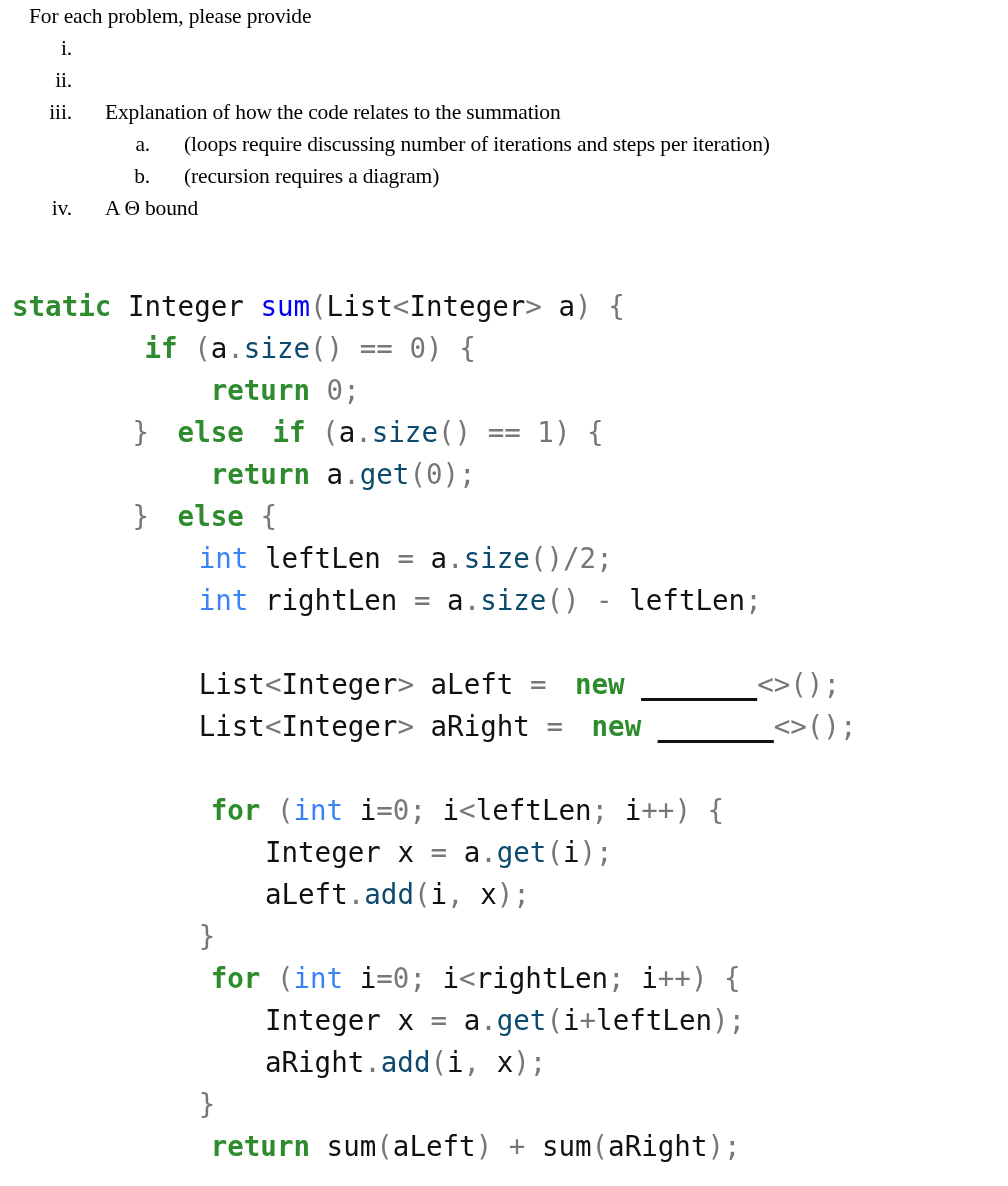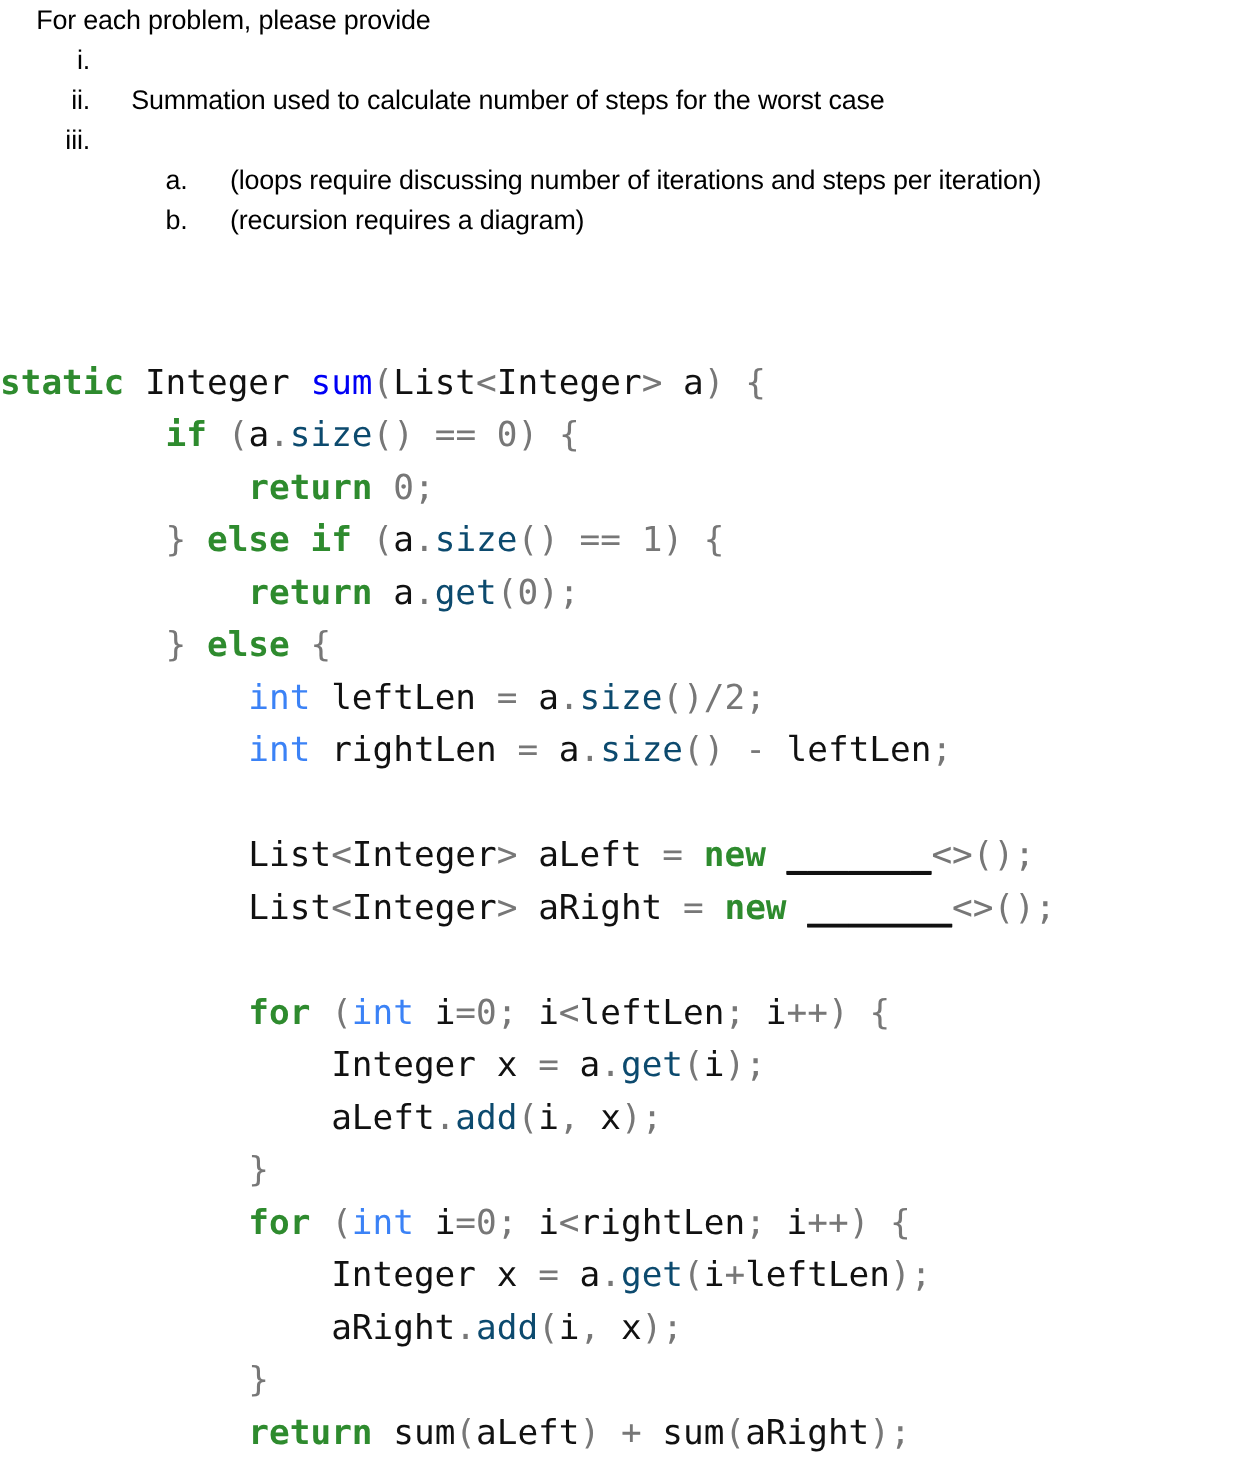--- a/index.html
+++ b/index.html
@@ -24,20 +24,21 @@
     width: 1008px;
   }
   .instr-line {
     position: relative;
     height: 32px;
     line-height: 32px;
     white-space: nowrap;
     font-size: 21.5px;
     letter-spacing: -0.15px;
     color: #000000;
+    font-family: Liberation Serif, serif;
   }
   .instr-line .marker {
     position: absolute;
     text-align: right;
     white-space: nowrap;
   }
   .instr-line .body {
     position: absolute;
     white-space: nowrap;
   }
@@ -63,21 +64,21 @@
     font-family: "DejaVu Sans Mono", monospace;
     font-size: 27.5px;
     line-height: 42px;
     white-space: pre;
     color: #1a1a1a;
   }
   .code-line {
     height: 42px;
     white-space: pre;
   }
-  .tok-kw      { color: #2e8b2e; font-weight: bold; }   
+  .tok-kw      { color: #2e8b2e; font-weight: bold; margin-left: 12px; }   
   .tok-type    { color: #3b82f6; }                       
   .tok-fn      { color: #0000f5; }                       
   .tok-method  { color: #0c4a6e; }                       
   .tok-plain   { color: #111111; }                       
   .tok-punct   { color: #777777; }                       
   .tok-num     { color: #777777; }                       
   .tok-blank   {
     color: #111111;
     text-decoration: underline;
     text-decoration-thickness: 3px;
@@ -91,29 +92,33 @@
 <div id="instructions">
   <div class="instr-line lvl-root">
     <span class="body">For each problem, please provide</span>
   </div>
   <div id="instr-items">
       <div class="instr-line lvl-roman">
         <span class="marker">i.</span>
       </div>
       <div class="instr-line lvl-roman">
         <span class="marker">ii.</span>
-        <span class="body">Summation used to calculate number of steps for the worst case</span>
       </div>
       <div class="instr-line lvl-roman">
         <span class="marker">iii.</span>
+        <span class="body">Explanation of how the code relates to the summation</span>
       </div>
       <div class="instr-line lvl-alpha">
         <span class="marker">a.</span>
         <span class="body">(loops require discussing number of iterations and steps per iteration)</span>
       </div>
       <div class="instr-line lvl-alpha">
         <span class="marker">b.</span>
         <span class="body">(recursion requires a diagram)</span>
       </div>
+      <div class="instr-line lvl-roman">
+        <span class="marker">iv.</span>
+        <span class="body">A Θ bound</span>
+      </div>
     </div>
 </div>
 
 <div id="code"><div class="code-line"><span class="tok-kw">static</span><span class="tok-plain"> </span><span class="tok-plain">Integer</span><span class="tok-plain"> </span><span class="tok-fn">sum</span><span class="tok-punct">(</span><span class="tok-plain">List</span><span class="tok-punct">&lt;</span><span class="tok-plain">Integer</span><span class="tok-punct">&gt;</span><span class="tok-plain"> </span><span class="tok-plain">a</span><span class="tok-punct">)</span><span class="tok-plain"> </span><span class="tok-punct">{</span></div><div class="code-line"><span class="tok-plain">        </span><span class="tok-kw">if</span><span class="tok-plain"> </span><span class="tok-punct">(</span><span class="tok-plain">a</span><span class="tok-punct">.</span><span class="tok-method">size</span><span class="tok-punct">()</span><span class="tok-plain"> </span><span class="tok-punct">==</span><span class="tok-plain"> </span><span class="tok-num">0</span><span class="tok-punct">)</span><span class="tok-plain"> </span><span class="tok-punct">{</span></div><div class="code-line"><span class="tok-plain">            </span><span class="tok-kw">return</span><span class="tok-plain"> </span><span class="tok-num">0</span><span class="tok-punct">;</span></div><div class="code-line"><span class="tok-plain">        </span><span class="tok-punct">}</span><span class="tok-plain"> </span><span class="tok-kw">else</span><span class="tok-plain"> </span><span class="tok-kw">if</span><span class="tok-plain"> </span><span class="tok-punct">(</span><span class="tok-plain">a</span><span class="tok-punct">.</span><span class="tok-method">size</span><span class="tok-punct">()</span><span class="tok-plain"> </span><span class="tok-punct">==</span><span class="tok-plain"> </span><span class="tok-num">1</span><span class="tok-punct">)</span><span class="tok-plain"> </span><span class="tok-punct">{</span></div><div class="code-line"><span class="tok-plain">            </span><span class="tok-kw">return</span><span class="tok-plain"> </span><span class="tok-plain">a</span><span class="tok-punct">.</span><span class="tok-method">get</span><span class="tok-punct">(</span><span class="tok-num">0</span><span class="tok-punct">)</span><span class="tok-punct">;</span></div><div class="code-line"><span class="tok-plain">        </span><span class="tok-punct">}</span><span class="tok-plain"> </span><span class="tok-kw">else</span><span class="tok-plain"> </span><span class="tok-punct">{</span></div><div class="code-line"><span class="tok-plain">            </span><span class="tok-type">int</span><span class="tok-plain"> </span><span class="tok-plain">leftLen</span><span class="tok-plain"> </span><span class="tok-punct">=</span><span class="tok-plain"> </span><span class="tok-plain">a</span><span class="tok-punct">.</span><span class="tok-method">size</span><span class="tok-punct">()</span><span class="tok-punct">/</span><span class="tok-num">2</span><span class="tok-punct">;</span></div><div class="code-line"><span class="tok-plain">            </span><span class="tok-type">int</span><span class="tok-plain"> </span><span class="tok-plain">rightLen</span><span class="tok-plain"> </span><span class="tok-punct">=</span><span class="tok-plain"> </span><span class="tok-plain">a</span><span class="tok-punct">.</span><span class="tok-method">size</span><span class="tok-punct">()</span><span class="tok-plain"> </span><span class="tok-punct">-</span><span class="tok-plain"> </span><span class="tok-plain">leftLen</span><span class="tok-punct">;</span></div><div class="code-line">&nbsp;</div><div class="code-line"><span class="tok-plain">            </span><span class="tok-plain">List</span><span class="tok-punct">&lt;</span><span class="tok-plain">Integer</span><span class="tok-punct">&gt;</span><span class="tok-plain"> </span><span class="tok-plain">aLeft</span><span class="tok-plain"> </span><span class="tok-punct">=</span><span class="tok-plain"> </span><span class="tok-kw">new</span><span class="tok-plain"> </span><span class="tok-blank">_______</span><span class="tok-punct">&lt;&gt;</span><span class="tok-punct">()</span><span class="tok-punct">;</span></div><div class="code-line"><span class="tok-plain">            </span><span class="tok-plain">List</span><span class="tok-punct">&lt;</span><span class="tok-plain">Integer</span><span class="tok-punct">&gt;</span><span class="tok-plain"> </span><span class="tok-plain">aRight</span><span class="tok-plain"> </span><span class="tok-punct">=</span><span class="tok-plain"> </span><span class="tok-kw">new</span><span class="tok-plain"> </span><span class="tok-blank">_______</span><span class="tok-punct">&lt;&gt;</span><span class="tok-punct">()</span><span class="tok-punct">;</span></div><div class="code-line">&nbsp;</div><div class="code-line"><span class="tok-plain">            </span><span class="tok-kw">for</span><span class="tok-plain"> </span><span class="tok-punct">(</span><span class="tok-type">int</span><span class="tok-plain"> </span><span class="tok-plain">i</span><span class="tok-punct">=</span><span class="tok-num">0</span><span class="tok-punct">; </span><span class="tok-plain">i</span><span class="tok-punct">&lt;</span><span class="tok-plain">leftLen</span><span class="tok-punct">; </span><span class="tok-plain">i</span><span class="tok-punct">++</span><span class="tok-punct">)</span><span class="tok-plain"> </span><span class="tok-punct">{</span></div><div class="code-line"><span class="tok-plain">                </span><span class="tok-plain">Integer</span><span class="tok-plain"> </span><span class="tok-plain">x</span><span class="tok-plain"> </span><span class="tok-punct">=</span><span class="tok-plain"> </span><span class="tok-plain">a</span><span class="tok-punct">.</span><span class="tok-method">get</span><span class="tok-punct">(</span><span class="tok-plain">i</span><span class="tok-punct">)</span><span class="tok-punct">;</span></div><div class="code-line"><span class="tok-plain">                </span><span class="tok-plain">aLeft</span><span class="tok-punct">.</span><span class="tok-method">add</span><span class="tok-punct">(</span><span class="tok-plain">i</span><span class="tok-punct">, </span><span class="tok-plain">x</span><span class="tok-punct">)</span><span class="tok-punct">;</span></div><div class="code-line"><span class="tok-plain">            </span><span class="tok-punct">}</span></div><div class="code-line"><span class="tok-plain">            </span><span class="tok-kw">for</span><span class="tok-plain"> </span><span class="tok-punct">(</span><span class="tok-type">int</span><span class="tok-plain"> </span><span class="tok-plain">i</span><span class="tok-punct">=</span><span class="tok-num">0</span><span class="tok-punct">; </span><span class="tok-plain">i</span><span class="tok-punct">&lt;</span><span class="tok-plain">rightLen</span><span class="tok-punct">; </span><span class="tok-plain">i</span><span class="tok-punct">++</span><span class="tok-punct">)</span><span class="tok-plain"> </span><span class="tok-punct">{</span></div><div class="code-line"><span class="tok-plain">                </span><span class="tok-plain">Integer</span><span class="tok-plain"> </span><span class="tok-plain">x</span><span class="tok-plain"> </span><span class="tok-punct">=</span><span class="tok-plain"> </span><span class="tok-plain">a</span><span class="tok-punct">.</span><span class="tok-method">get</span><span class="tok-punct">(</span><span class="tok-plain">i</span><span class="tok-punct">+</span><span class="tok-plain">leftLen</span><span class="tok-punct">)</span><span class="tok-punct">;</span></div><div class="code-line"><span class="tok-plain">                </span><span class="tok-plain">aRight</span><span class="tok-punct">.</span><span class="tok-method">add</span><span class="tok-punct">(</span><span class="tok-plain">i</span><span class="tok-punct">, </span><span class="tok-plain">x</span><span class="tok-punct">)</span><span class="tok-punct">;</span></div><div class="code-line"><span class="tok-plain">            </span><span class="tok-punct">}</span></div><div class="code-line"><span class="tok-plain">            </span><span class="tok-kw">return</span><span class="tok-plain"> </span><span class="tok-plain">sum</span><span class="tok-punct">(</span><span class="tok-plain">aLeft</span><span class="tok-punct">)</span><span class="tok-plain"> </span><span class="tok-punct">+</span><span class="tok-plain"> </span><span class="tok-plain">sum</span><span class="tok-punct">(</span><span class="tok-plain">aRight</span><span class="tok-punct">)</span><span class="tok-punct">;</span></div></div>
 
 </body></html>

